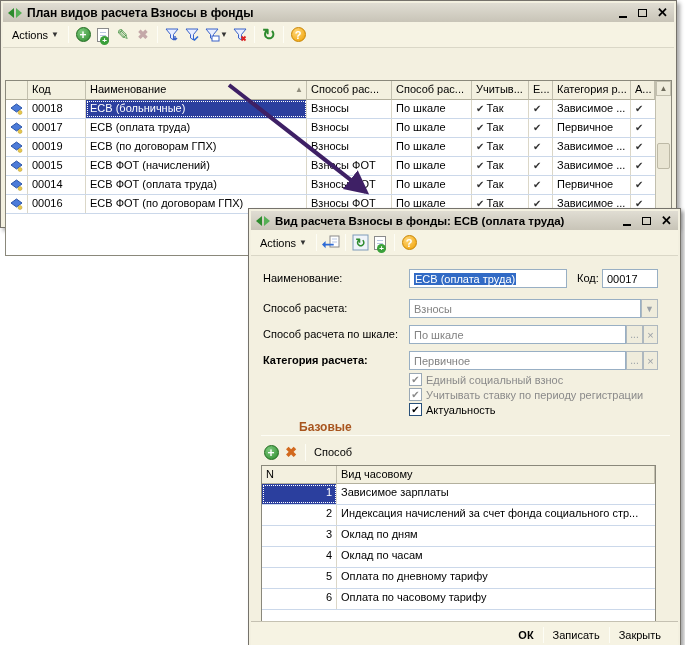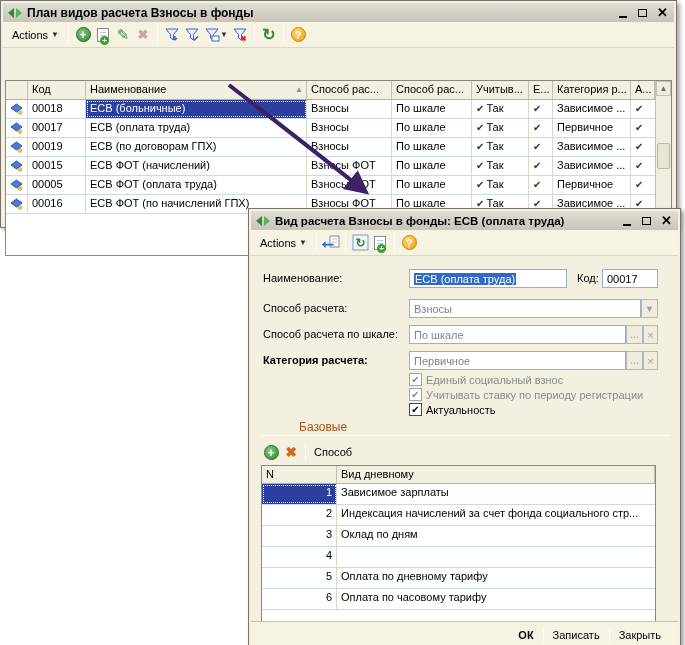--- a/index.html
+++ b/index.html
@@ -63,21 +63,21 @@
   .fld { position:absolute; height:19px; background:#fff; border:1px solid #98AFC4; font-size:11px;
          padding:2px 4px; white-space:nowrap; overflow:hidden; color:#828282; display:flex; align-items:center; }
   .fld.black { color:#000; }
   .seltext { background:#316AC5; color:#fff; padding:0 1px; }
   .fbtn { position:absolute; height:19px; background:#EFECDC; border:1px solid #AEB8BF; font-size:9px; color:#9AA0A6;
           display:flex; align-items:center; justify-content:center; }
   .cbrow { position:absolute; display:flex; align-items:center; gap:4px; font-size:11px; }
   .cbox { width:13px; height:13px; background:#fff; border:1px solid #9AA8B5; font-size:10px; line-height:11px; text-align:center; color:#8A8A8A; }
   .cbrow.enabled .cbox { border-color:#28507A; color:#000; }
   .cbrow.disabled { color:#8A8A8A; }
-  .sechead { position:absolute; font-size:12px; font-weight:normal; color:#A8551E;padding-left:36px; }
+  .sechead { position:absolute; font-size:12px; font-weight:bold; color:#A8551E;padding-left:36px; }
   .secline { position:absolute; height:1px; background:#B9B5A6; border-bottom:1px solid #FDFDF5; }
 
   #t2 { position:absolute; left:12px; top:256px; width:395px; height:158px; background:#fff; border:1px solid #8A887B; }
   #t2 .trow { height:21px; }
   #t2 .thead .trow, #t2 .trow.hd { height:18px; }
   .c-n { width:75px; text-align:right; }
   .c-kind { width:318px; border-right:none; }
   #t2 .hd .c-n { text-align:left; }
 
   .btnbar { position:absolute; left:2px; right:2px; bottom:2px; height:26px; background:#F6F3E3; border-top:1px solid #C5C1B2;
@@ -248,38 +248,38 @@
         <span class="tcell c-kat">Зависимое ...</span>
         <span class="tcell c-a"><span class="chk-glyph">✔</span></span>
       </div>
       <div class="trow tdata">
         <span class="tcell c-icon">
             <svg class="rowdiamond" width="13" height="12" viewBox="0 0 13 12">
               <polygon points="6.5,1 12,5 6.5,9 1,5" fill="#4C7BD9" stroke="#2B55A8"></polygon>
               <circle cx="10" cy="9.5" r="2" fill="#E8C84C" stroke="#B89A2E" stroke-width=".5"></circle>
             </svg>
           </span>
-        <span class="tcell c-code">00005</span>
+        <span class="tcell c-code">00014</span>
         <span class="tcell c-name">ЕСВ ФОТ (оплата труда)</span>
         <span class="tcell c-sp1">Взносы ФОТ</span>
         <span class="tcell c-sp2">По шкале</span>
         <span class="tcell c-uch"><span class="chk-glyph">✔</span><span>Так</span></span>
         <span class="tcell c-e"><span class="chk-glyph">✔</span></span>
         <span class="tcell c-kat">Первичное</span>
         <span class="tcell c-a"><span class="chk-glyph">✔</span></span>
       </div>
       <div class="trow tdata">
         <span class="tcell c-icon">
             <svg class="rowdiamond" width="13" height="12" viewBox="0 0 13 12">
               <polygon points="6.5,1 12,5 6.5,9 1,5" fill="#4C7BD9" stroke="#2B55A8"></polygon>
               <circle cx="10" cy="9.5" r="2" fill="#E8C84C" stroke="#B89A2E" stroke-width=".5"></circle>
             </svg>
           </span>
         <span class="tcell c-code">00016</span>
-        <span class="tcell c-name">ЕСВ ФОТ (по начислений ГПХ)</span>
+        <span class="tcell c-name">ЕСВ ФОТ (по договорам ГПХ)</span>
         <span class="tcell c-sp1">Взносы ФОТ</span>
         <span class="tcell c-sp2">По шкале</span>
         <span class="tcell c-uch"><span class="chk-glyph">✔</span><span>Так</span></span>
         <span class="tcell c-e"><span class="chk-glyph">✔</span></span>
         <span class="tcell c-kat">Зависимое ...</span>
         <span class="tcell c-a"><span class="chk-glyph">✔</span></span>
       </div>
 
       <div class="vscroll">
         <span class="varrow" style="top:0">▲</span>
@@ -395,36 +395,37 @@
       <span class="tbico">
           <span class="ic-x-red">✖</span>
         </span>
       <span class="tbsep"></span>
       <span style="font-size:11px;padding:2px 4px;">Способ</span>
     </div>
 
     <div id="t2">
       <div class="trow thead hd">
         <span class="tcell c-n">N</span>
-        <span class="tcell c-kind">Вид дневному</span>
+        <span class="tcell c-kind">Вид часовому</span>
       </div>
       <div class="trow tdata">
         <span class="tcell c-n selcell">1</span>
         <span class="tcell c-kind">Зависимое зарплаты</span>
       </div>
       <div class="trow tdata">
         <span class="tcell c-n">2</span>
         <span class="tcell c-kind">Индексация начислений за счет фонда социального стр...</span>
       </div>
       <div class="trow tdata">
         <span class="tcell c-n">3</span>
         <span class="tcell c-kind">Оклад по дням</span>
       </div>
       <div class="trow tdata">
         <span class="tcell c-n">4</span>
+        <span class="tcell c-kind">Оклад по часам</span>
       </div>
       <div class="trow tdata">
         <span class="tcell c-n">5</span>
         <span class="tcell c-kind">Оплата по дневному тарифу</span>
       </div>
       <div class="trow tdata">
         <span class="tcell c-n">6</span>
         <span class="tcell c-kind">Оплата по часовому тарифу</span>
       </div>
     </div>

